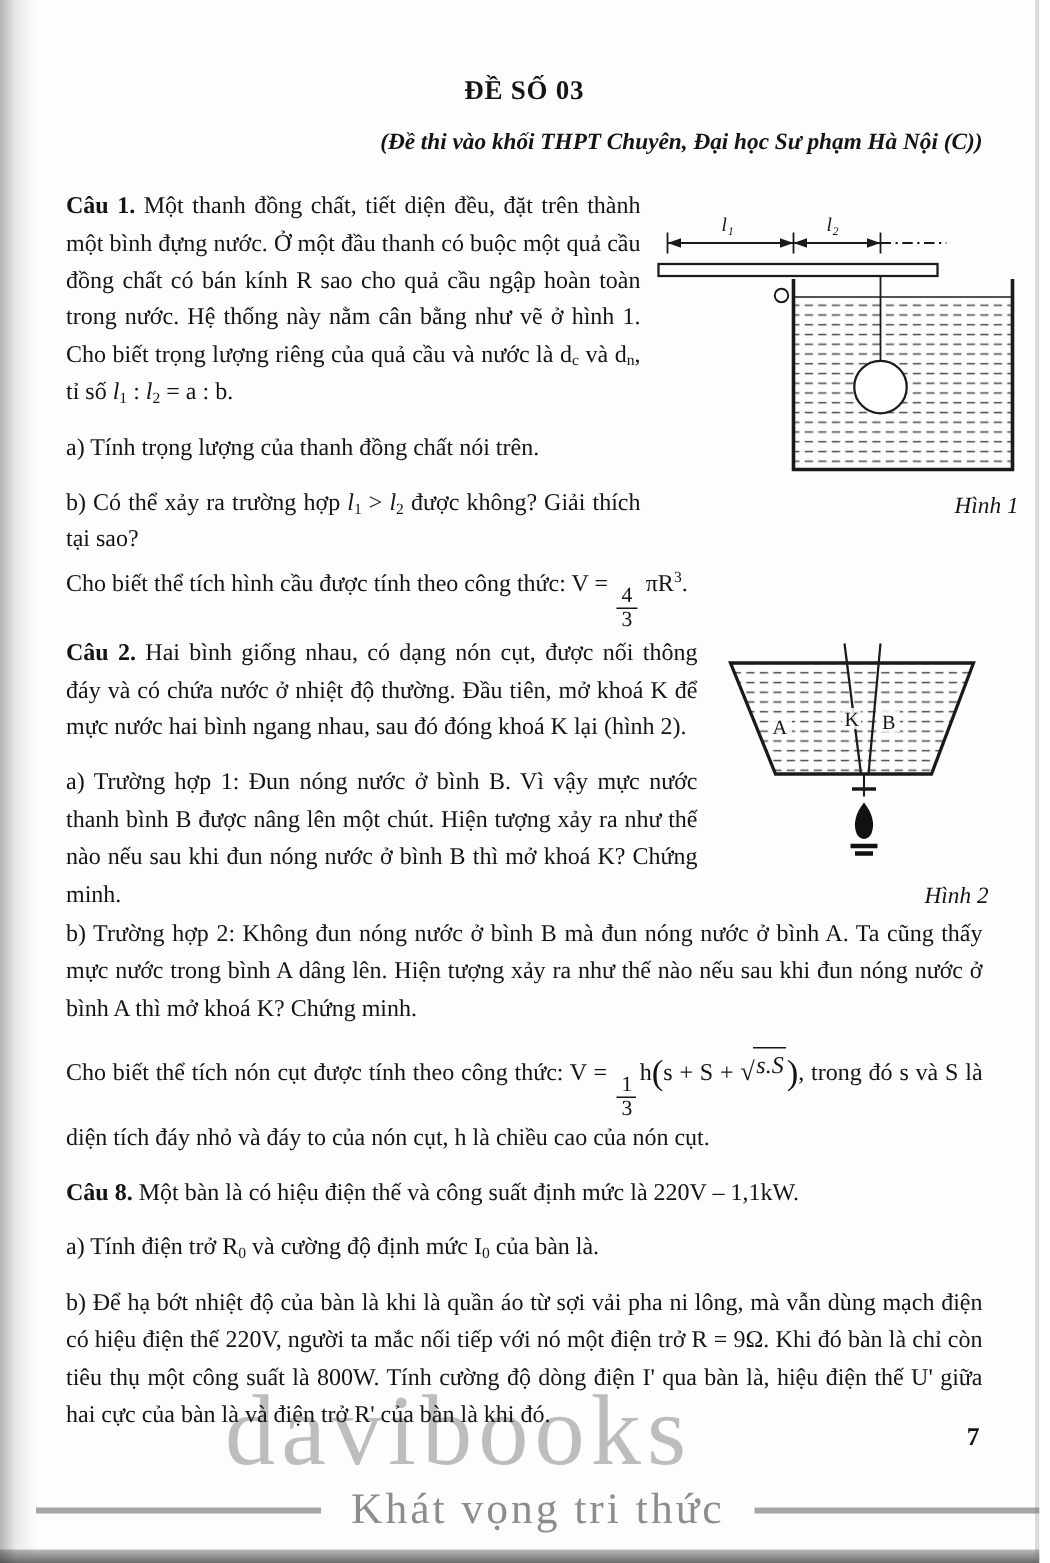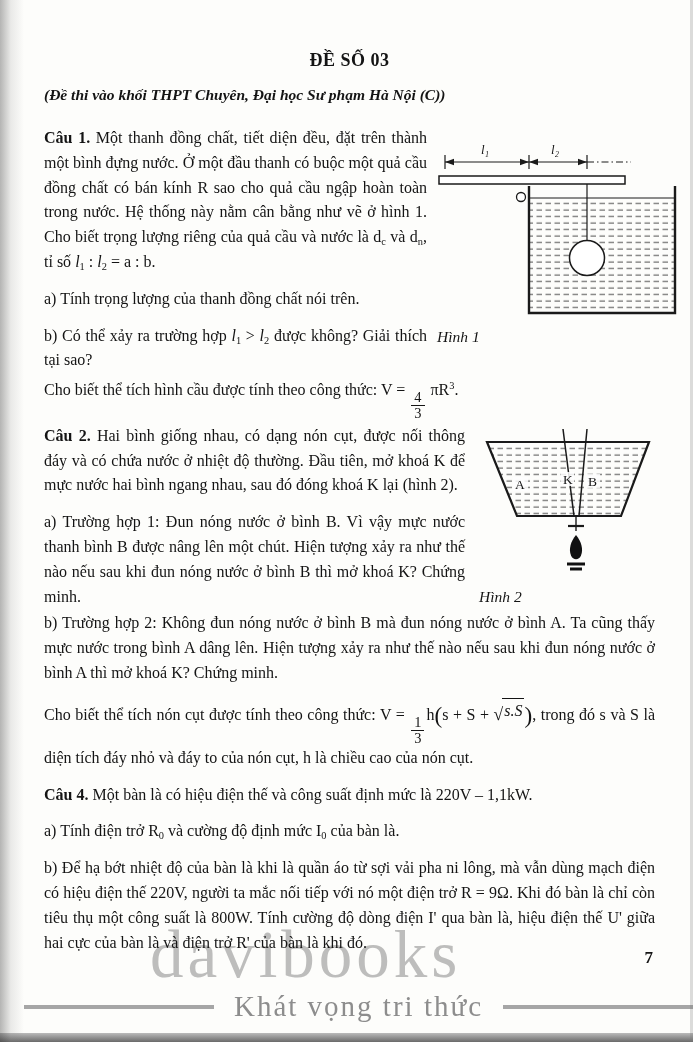--- a/index.html
+++ b/index.html
@@ -3,42 +3,42 @@
 <meta charset="utf-8">
 <style>
   html,body{margin:0;padding:0;background:#ffffff;}
   .page{position:relative;width:693px;height:1042px;background:#fdfdfb;overflow:hidden;
         font-family:"Liberation Serif","DejaVu Serif",serif;color:#141414;font-size:16px;}
   .binding{position:absolute;left:0;top:0;bottom:0;width:24px;z-index:6;pointer-events:none;
         background:linear-gradient(90deg,rgba(45,45,45,.35),rgba(120,120,120,.15) 45%,rgba(255,255,255,0));}
   .right-edge{position:absolute;right:0;top:0;bottom:0;width:3px;background:rgba(120,120,120,.25);z-index:6;}
   .content{position:relative;z-index:2;padding:50px 38px 0 44px;}
   .title{text-align:center;font-weight:bold;font-size:18px;letter-spacing:.5px;}
-  .subtitle{text-align:left;font-weight:bold;font-style:italic;font-size:15.5px;margin-top:15px;}
+  .subtitle{text-align:right;font-weight:bold;font-style:italic;font-size:15.5px;margin-top:15px;}
   p{margin:0;} figure{margin:0;}
   .para{text-align:justify;line-height:1.55;}
   .q1{margin-top:22px;display:block;} .q2{margin-top:3px;display:block;}
   .para+.para{margin-top:12px;}
   .formula{clear:both;margin-top:5px;}
   .clearp{clear:both;margin-top:2px;}
   .mvar{font-style:italic;}
   sub{font-size:65%;vertical-align:-0.25em;line-height:0;}
   sup{font-size:65%;vertical-align:0.55em;line-height:0;}
   .frac{display:inline-flex;flex-direction:column;align-items:center;vertical-align:-0.45em;
         line-height:1.05;font-size:0.9em;margin:0 2px;}
   .frac .num{padding:0 3px;}
   .frac .den{border-top:1.3px solid #141414;padding:0 3px;}
   .sqrt{display:inline-flex;align-items:stretch;}
   .sqrt .rad{font-size:1.1em;line-height:1;align-self:flex-end;}
   .sqrt .radicand{border-top:1.3px solid #141414;font-style:italic;padding:0 2px;margin-left:-1px;}
   .bigp{font-size:1.45em;line-height:0;vertical-align:-0.12em;}
   .fig{float:right;text-align:center;}
   .fig1{width:242px;margin:16px -24px 4px 10px;}
   .fig2{width:180px;margin:2px -4px 2px 14px;}
-  .figcap{font-style:italic;font-size:15.5px;margin-top:8px;text-align:left;}
+  .figcap{font-style:italic;font-size:15.5px;margin-top:8px;text-align:right;}
   .svglbl{font-style:italic;font-size:13px;fill:#141414;font-family:"Liberation Serif",serif;}
   .svglbl2{font-size:13.5px;fill:#141414;font-family:"Liberation Serif",serif;}
   .watermark{position:absolute;left:150px;top:916px;z-index:1;font-size:67px;letter-spacing:4px;
         color:rgba(125,125,125,.5);white-space:nowrap;}
   .pageno{position:absolute;right:40px;top:948px;font-weight:bold;font-size:17px;z-index:3;}
   .tagline{position:absolute;left:0;right:0;top:990px;display:flex;align-items:center;z-index:3;
         color:#8d8d8d;font-size:29px;letter-spacing:2px;padding-left:24px;}
   .tagline .rule{flex:1;height:4px;background:#a6a6a6;}
   .tagline .txt{padding:0 20px;white-space:nowrap;}
   .bottom-edge{position:absolute;left:0;right:0;bottom:0;height:9px;z-index:5;
@@ -135,21 +135,21 @@
     </section>
     <p class="para clearp">b) Trường hợp 2: Không đun nóng nước ở bình B mà đun nóng nước ở bình A. Ta cũng thấy mực nước trong bình A dâng lên. Hiện tượng xảy ra như thế nào nếu sau khi đun nóng nước ở bình A thì mở khoá K? Chứng minh.</p>
     <p class="para formula">Cho biết thể tích nón cụt được tính theo công thức:  V = <span class="frac">
           <span class="num">1</span>
           <span class="den">3</span>
         </span>h<span class="bigp">(</span>s + S + <span class="sqrt">
           <span class="rad">√</span>
           <span class="radicand">s.S</span>
         </span><span class="bigp">)</span>, trong đó s và S là diện tích đáy nhỏ và đáy to của nón cụt, h là chiều cao của nón cụt.</p>
 
-    <p class="para formula"><b>Câu 4.</b> Một bàn là có hiệu điện thế và công suất định mức là 220V – 1,1kW.</p>
+    <p class="para formula"><b>Câu 8.</b> Một bàn là có hiệu điện thế và công suất định mức là 220V – 1,1kW.</p>
     <p class="para">a) Tính điện trở R<sub>0</sub> và cường độ định mức I<sub>0</sub> của bàn là.</p>
     <p class="para">b) Để hạ bớt nhiệt độ của bàn là khi là quần áo từ sợi vải pha ni lông, mà vẫn dùng mạch điện có hiệu điện thế 220V, người ta mắc nối tiếp với nó một điện trở R = 9Ω. Khi đó bàn là chỉ còn tiêu thụ một công suất là 800W. Tính cường độ dòng điện I' qua bàn là, hiệu điện thế U' giữa hai cực của bàn là và điện trở R' của bàn là khi đó.</p>
   </div>
 
   <div class="watermark">davibooks</div>
   <div class="pageno">7</div>
 
   <div class="tagline">
     <span class="rule"></span>
     <span class="txt">Khát vọng tri thức</span>

